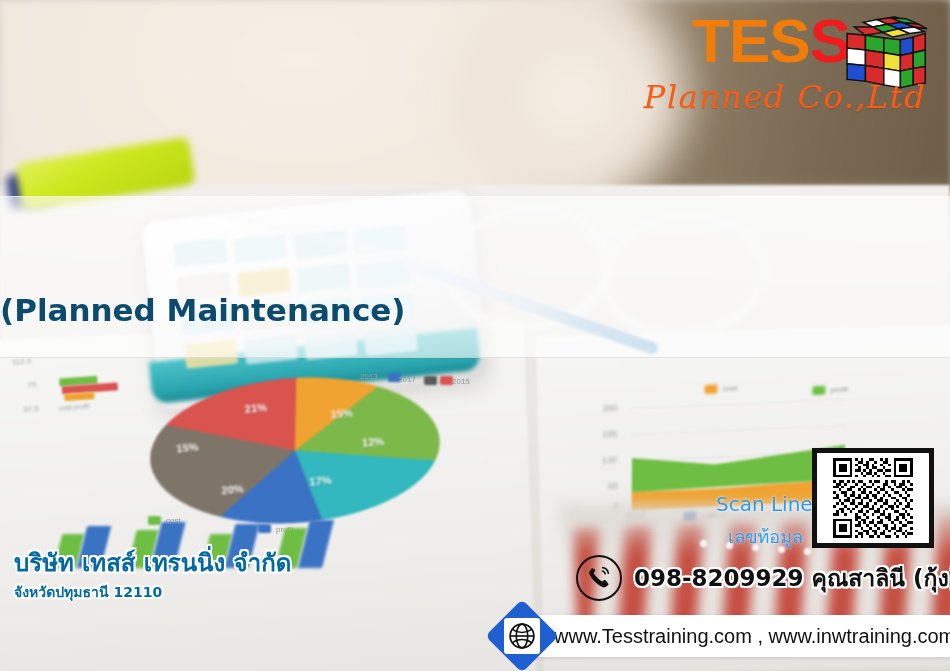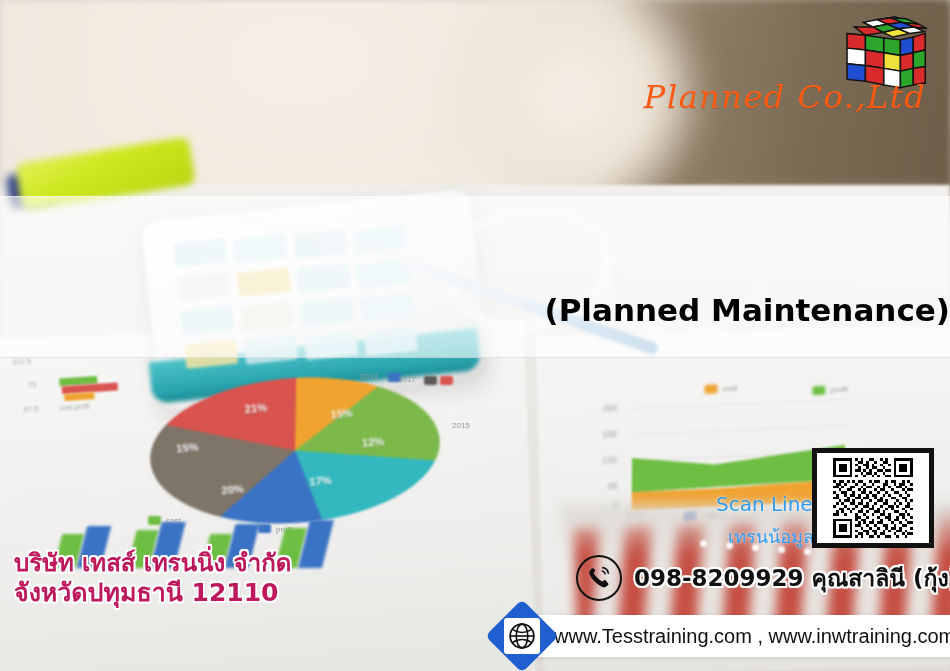--- a/index.html
+++ b/index.html
@@ -156,23 +156,23 @@
     background:rgba(255,255,255,.62);
     border-top:1px solid rgba(255,255,255,.5);
     border-bottom:1px solid rgba(180,180,180,.35);
   }
   .title-th{
     position:absolute;left:0;right:0;top:214px;text-align:center;
     font-family:"DejaVu Sans","Liberation Sans",sans-serif;
     font-size:54px;font-weight:bold;color:#1f1f1f;letter-spacing:-.5px;line-height:1;
   }
   .title-en{
-    position:absolute;left:0;right:0;top:292px;text-align:right;
+    position:absolute;left:0;right:0;top:292px;text-align:left;
     font-family:"DejaVu Sans","Liberation Sans",sans-serif;
-    font-size:31px;font-weight:bold;color:#000000;
+    font-size:31px;font-weight:bold;color:#0c4a6e;
   }
 
   
   .logo{position:absolute;right:10px;top:6px;width:300px;height:128px;}
   .logo-tess{
     position:absolute;left:0;top:4px;width:210px;
     font-family:"Liberation Sans","DejaVu Sans",sans-serif;
     font-size:62px;font-weight:bold;line-height:1;letter-spacing:-1px;
     color:#F07C0A;text-align:right;
   }
@@ -199,30 +199,30 @@
   .scan2{
     position:absolute;left:728px;top:522px;
     font-family:"DejaVu Sans","Liberation Sans",sans-serif;
     font-size:18px;color:#2D9BF0;text-shadow:0 0 3px rgba(255,255,255,.9);
   }
 
   
   .addr{
     position:absolute;left:14px;top:548px;
     font-family:"DejaVu Sans","Liberation Sans",sans-serif;
-    font-weight:bold;color:#be185d;
+    font-weight:bold;color:#0369a1;
     text-shadow:
       -1.6px -1.6px 0 #fff, 1.6px -1.6px 0 #fff,
       -1.6px 1.6px 0 #fff, 1.6px 1.6px 0 #fff,
        0 -1.8px 0 #fff, 0 1.8px 0 #fff,
       -1.8px 0 0 #fff, 1.8px 0 0 #fff;
   }
   .addr .l1{font-size:24px;line-height:30px;}
   .addr .l2{font-size:21px;line-height:29px;}
-  .addr .l3{font-size:25px;line-height:29px;}
+  .addr .l3{font-size:14px;line-height:29px;}
 
   .phone-row{position:absolute;left:576px;top:556px;height:44px;display:flex;align-items:center;}
   .phone-icon{
     width:42px;height:42px;border-radius:50%;border:2.5px solid #111;
     display:flex;align-items:center;justify-content:center;background:transparent;
   }
   .phone-txt{
     margin-left:12px;
     font-family:"DejaVu Sans","Liberation Sans",sans-serif;
     font-size:23px;font-weight:bold;color:#111;white-space:nowrap;
@@ -323,21 +323,21 @@
     </div>
     <div class="legend-sw" style="left:148px;top:516px;background:#6FBE44;"></div>
     <div class="legend-tx" style="left:166px;top:516px;">cost</div>
     <div class="legend-sw" style="left:258px;top:524px;background:#3B73C4;"></div>
     <div class="legend-tx" style="left:276px;top:525px;">profit</div>
     <div class="legend-sw" style="left:388px;top:373px;background:#3B73C4;"></div>
     <div class="legend-tx" style="left:360px;top:372px;">2013</div>
     <div class="legend-sw" style="left:424px;top:376px;background:#5a5a58;"></div>
     <div class="legend-tx" style="left:398px;top:375px;">2017</div>
     <div class="legend-sw" style="left:440px;top:376px;background:#D9534F;"></div>
-    <div class="legend-tx" style="left:452px;top:377px;margin-top:44px;">2015</div>
+    <div class="legend-tx" style="left:452px;top:377px;">2015</div>
 
     <div class="layer" style="left:50px;top:520px;width:300px;height:50px;">
       <div class="bbar" style="left:8px;top:14px;width:22px;height:34px;background:#6FBE44;"></div>
       <div class="bbar" style="left:32px;top:6px;width:24px;height:42px;background:#3B73C4;"></div>
       <div class="bbar" style="left:82px;top:10px;width:22px;height:38px;background:#6FBE44;"></div>
       <div class="bbar" style="left:106px;top:2px;width:24px;height:46px;background:#3B73C4;"></div>
       <div class="bbar" style="left:156px;top:14px;width:22px;height:34px;background:#6FBE44;"></div>
       <div class="bbar" style="left:180px;top:4px;width:24px;height:44px;background:#3B73C4;"></div>
       <div class="bbar" style="left:230px;top:8px;width:22px;height:40px;background:#6FBE44;"></div>
       <div class="bbar" style="left:254px;top:0px;width:24px;height:48px;background:#3B73C4;"></div>
@@ -370,20 +370,21 @@
     <div class="layer stripes"></div>
     <div class="layer stripes-fade"></div>
     <div class="dot" style="left:700px;top:540px;"></div>
     <div class="dot" style="left:726px;top:542px;"></div>
     <div class="dot" style="left:752px;top:544px;"></div>
     <div class="dot" style="left:778px;top:546px;"></div>
     <div class="dot" style="left:804px;top:548px;"></div>
   </div>
 
   <div class="logo">
+    <div class="logo-tess"><span>TES</span><span class="s2">S</span></div>
     <div class="cube">
       <svg viewBox="0 0 100 100" width="92" height="94">
         <g stroke="#111" stroke-width="1.6">
 
           <polygon points="30,8 64,2 94,14 58,22" fill="#fff"></polygon>
           <polygon points="30,8 10,18 42,28 64,2" fill="#2D7F2D" opacity="0"></polygon>
           <g>
             <polygon points="30,8 45,5 56,10 40,13" fill="#fff"></polygon>
             <polygon points="45,5 60,3 72,8 56,10" fill="#D92B2B"></polygon>
             <polygon points="60,3 76,4 90,10 72,8" fill="#2BA52B"></polygon>
@@ -418,21 +419,21 @@
         </g>
       </svg>
     </div>
     <div class="logo-sub">Planned Co.,Ltd</div>
   </div>
 
   <div class="band"></div>
   <div class="title-en">(Planned Maintenance)</div>
 
   <div class="scan1">Scan Line</div>
-  <div class="scan2">เทรนน้อมูล</div>
+  <div class="scan2">เลขท้อมูล</div>
   <div class="qr-box">
     <svg class="qr-img" viewBox="0 0 29 29" shape-rendering="crispEdges">
       <rect width="29" height="29" fill="#fff"></rect>
       <g fill="#000">
         <rect x="0" y="0" width="7" height="1"></rect>
           <rect x="0" y="6" width="7" height="1"></rect>
         <rect x="0" y="0" width="1" height="7"></rect>
           <rect x="6" y="0" width="1" height="7"></rect>
         <rect x="2" y="2" width="3" height="3"></rect>
         <rect x="22" y="0" width="7" height="1"></rect>

